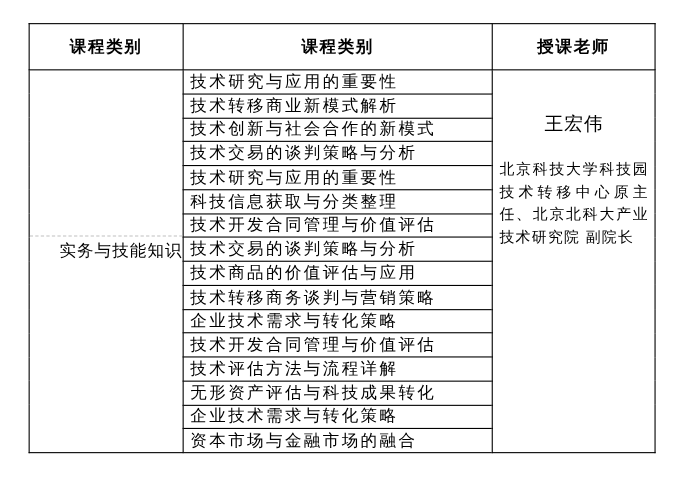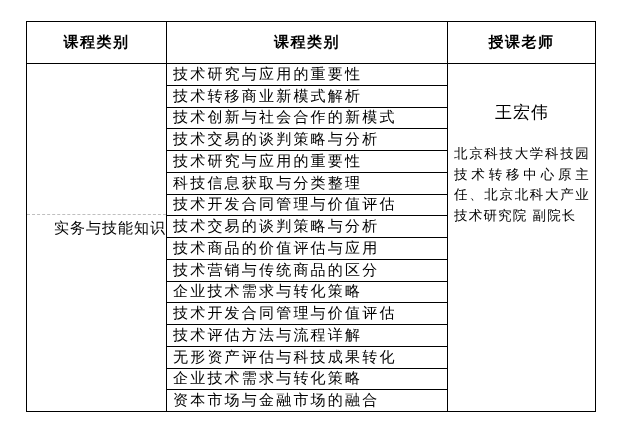--- a/index.html
+++ b/index.html
@@ -131,21 +131,21 @@
     <tr>
           <td class="course-cell">技术开发合同管理与价值评估</td>
         </tr>
     <tr>
           <td class="course-cell">技术交易的谈判策略与分析</td>
         </tr>
     <tr>
           <td class="course-cell">技术商品的价值评估与应用</td>
         </tr>
     <tr>
-          <td class="course-cell">技术营销与传统商品的区分</td>
+          <td class="course-cell">技术转移商务谈判与营销策略</td>
         </tr>
     <tr>
           <td class="course-cell">企业技术需求与转化策略</td>
         </tr>
     <tr>
           <td class="course-cell">技术开发合同管理与价值评估</td>
         </tr>
     <tr>
           <td class="course-cell">技术评估方法与流程详解</td>
         </tr>

